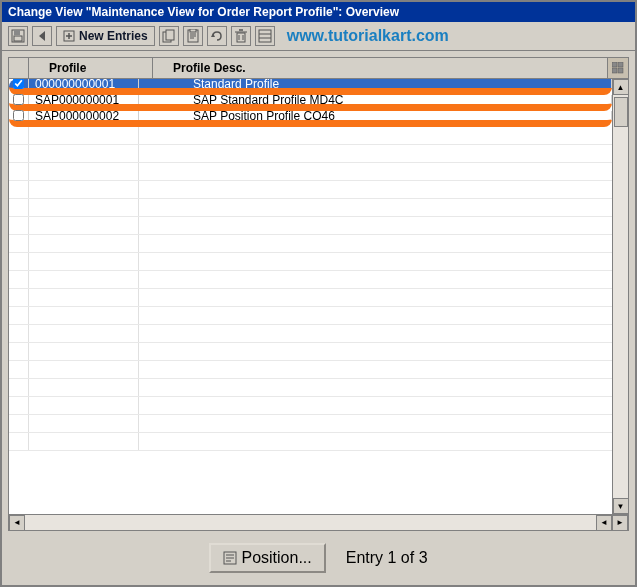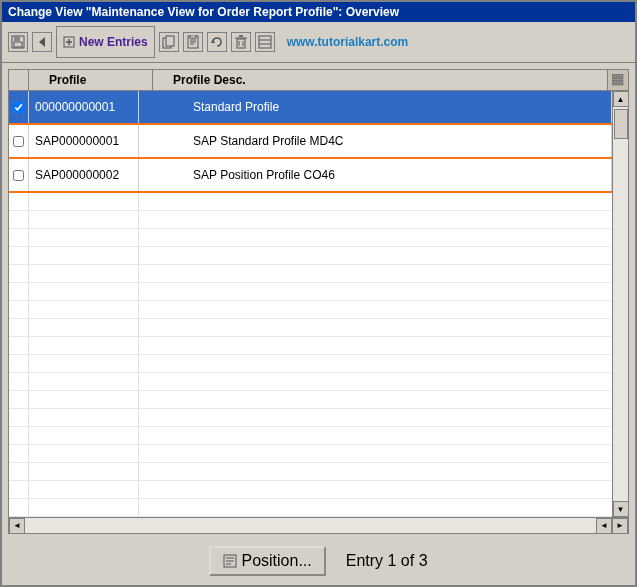--- a/index.html
+++ b/index.html
@@ -52,30 +52,30 @@
       font-size: 11px;
       color: #333;
     }
 
     .new-entries-btn {
       display: flex;
       align-items: center;
       gap: 4px;
       background: #d4d0c8;
       border: 1px solid #808080;
-      padding: 8px 6px;
+      padding: 2px 6px;
       cursor: pointer;
       font-size: 12px;
       font-weight: bold;
-      color: #4c1d95;
+      color: #0f172a;
     }
 
     .watermark-text {
       color: #1a7fc1;
-      font-size: 12px;
+      font-size: 16px;
       font-weight: bold;
       margin-left: 8px;
     }
 
     .content-area {
       flex: 1;
       padding: 6px;
       display: flex;
       flex-direction: column;
       gap: 6px;
@@ -140,22 +140,23 @@
       display: flex;
     }
 
     .table-rows-area {
       flex: 1;
       overflow-y: hidden;
     }
 
     .table-row {
       display: flex;
-      border-bottom: 2px solid #f97316;
-      height: 34px;
+      border-bottom: 7px solid #f97316;
+      height: 16px;
+      border-radius: 8px;
     }
 
     .table-row.selected {
       background: #316ac5;
       color: white;
     }
 
     .cell-checkbox {
       width: 20px;
       min-width: 20px;

